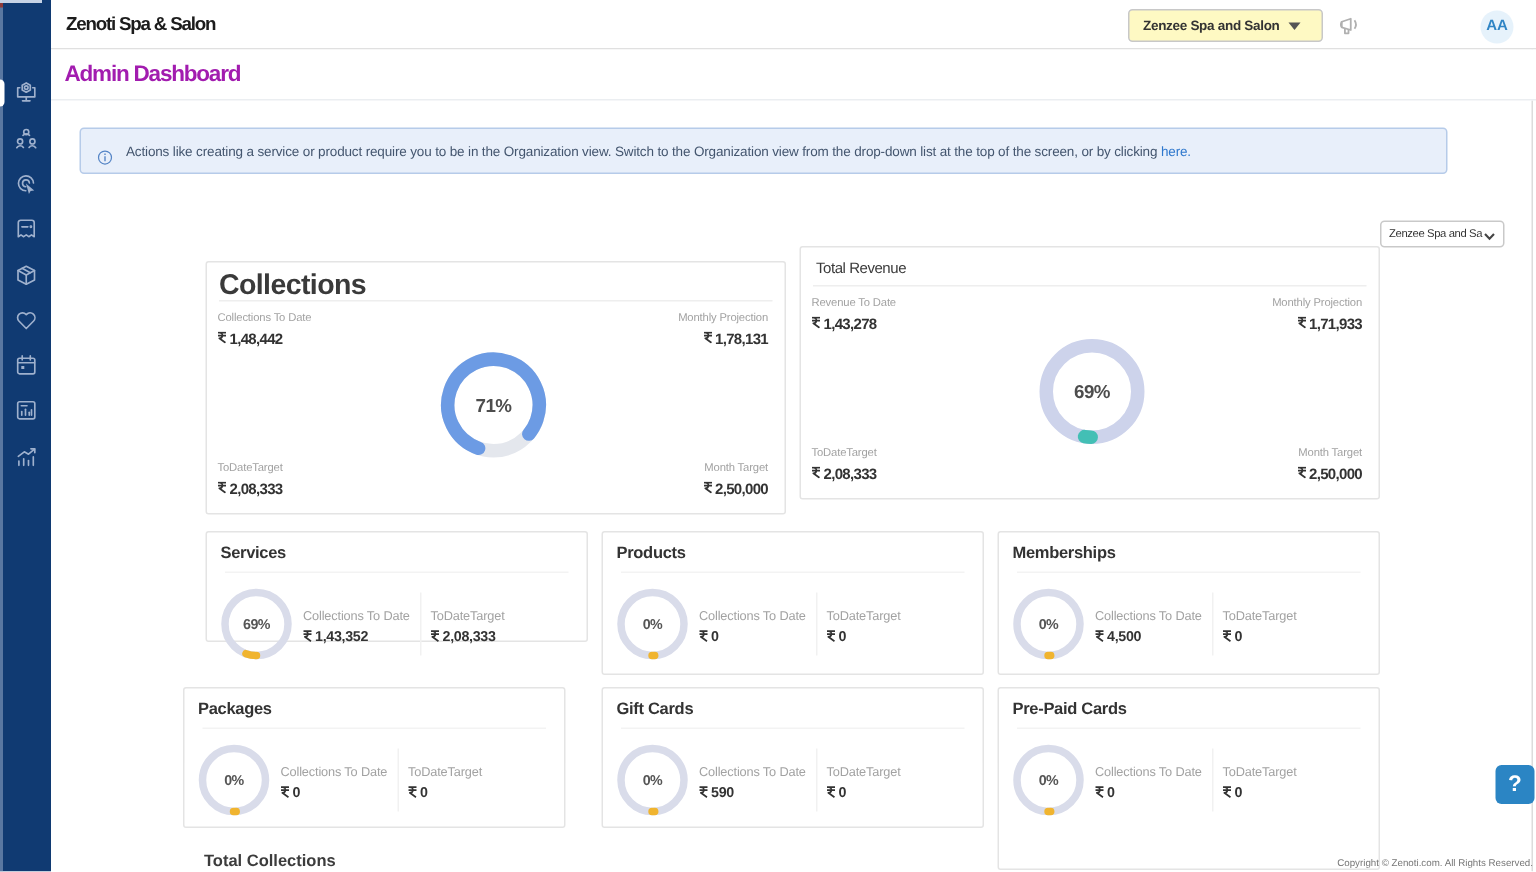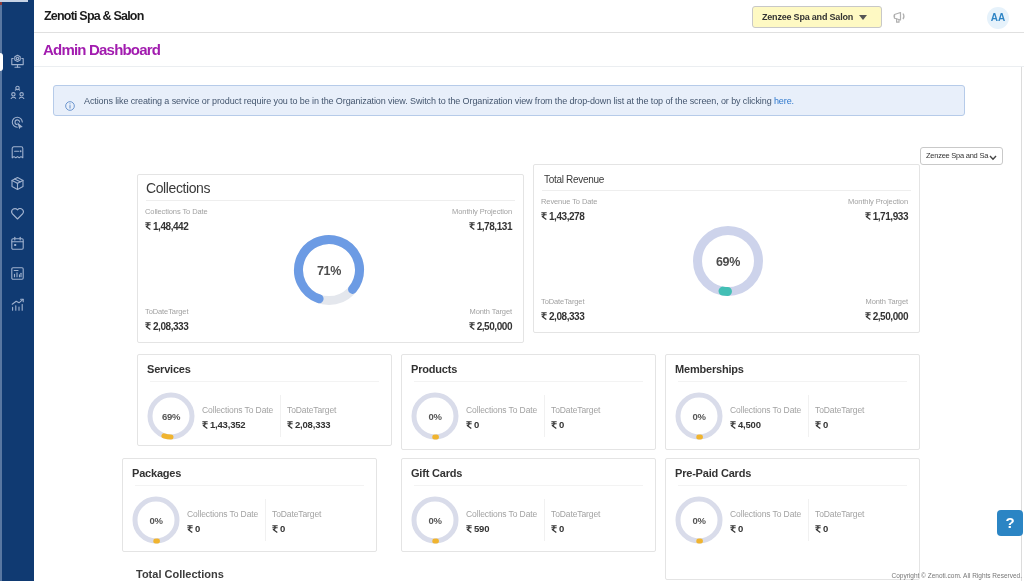--- a/index.html
+++ b/index.html
@@ -167,21 +167,21 @@
         <path d="M5.8 13.2 L5.8 8.8"></path>
         <path d="M9 13.2 L9 10"></path>
         <path d="M12.2 13.2 L12.2 7.6"></path>
     <path d="M2.2 7.2 L6.2 4.2 L9 5.8 L13 2.4"></path>
     <path d="M10.6 2.2 L13.2 2.2 L13.2 4.8"></path>
   </svg>
     </div>
 </div>
 
 <div class="card" id="c-collections" style="left:137px;top:174px;width:387px;height:169px">
-  <div class="ct" style="font-size:14px;top:4.5px;left:8px;font-weight:400;color:#3a3a3a;letter-spacing:-0.4px">Collections</div>
+  <div class="ct" style="font-size:19px;top:4.5px;left:8px;font-weight:700;color:#3a3a3a;letter-spacing:-0.4px">Collections</div>
   <div class="cdiv" style="top:25px"></div>
   <div class="lbl biglbl" style="left:7px;top:32px">Collections To Date</div>
   <div class="val bigval" style="left:7px;top:45.5px"><svg width="6" height="8" viewBox="0 0 7 9" style="vertical-align:-0.5px">
         <path d="M0.4 0.7 L6.6 0.7 M0.4 3 L6.6 3 M1.6 0.7 C4.6 0.7 4.6 5.1 1.4 5.1 L6.2 8.6" fill="none" stroke="#333" stroke-width="1.3" stroke-linejoin="round"></path>
       </svg>1,48,442</div>
   <div class="lbl biglbl" style="right:11px;top:32px">Monthly Projection</div>
   <div class="val bigval" style="right:11px;top:45.5px"><svg width="6" height="8" viewBox="0 0 7 9" style="vertical-align:-0.5px">
         <path d="M0.4 0.7 L6.6 0.7 M0.4 3 L6.6 3 M1.6 0.7 C4.6 0.7 4.6 5.1 1.4 5.1 L6.2 8.6" fill="none" stroke="#333" stroke-width="1.3" stroke-linejoin="round"></path>
       </svg>1,78,131</div>
   <div class="lbl biglbl" style="left:7px;top:132px">ToDateTarget</div>
@@ -218,21 +218,21 @@
   <div class="val bigval" style="right:11px;top:145.5px"><svg width="6" height="8" viewBox="0 0 7 9" style="vertical-align:-0.5px">
         <path d="M0.4 0.7 L6.6 0.7 M0.4 3 L6.6 3 M1.6 0.7 C4.6 0.7 4.6 5.1 1.4 5.1 L6.2 8.6" fill="none" stroke="#333" stroke-width="1.3" stroke-linejoin="round"></path>
       </svg>2,50,000</div>
   <svg class="abs" style="left:156px;top:58px" width="76" height="76" viewBox="0 0 76 76">
     <circle cx="38" cy="38" r="30.5" fill="none" stroke="#cdd3eb" stroke-width="9"></circle>
     <circle cx="38" cy="38" r="30.5" fill="none" stroke="#43bfb5" stroke-width="9" stroke-dasharray="4.5 187.14" transform="rotate(91 38 38)" stroke-linecap="round"></circle>
     <text class="pct" x="38" y="42.5">69%</text>
   </svg>
 </div>
 
-<div class="card" style="left:137px;top:354px;width:255px;height:92px">
+<div class="card" style="left:137px;top:354px;width:255px;height:74px">
   <div class="ct" style="font-size:11px;top:8px;left:9px;letter-spacing:-0.2px">Services</div>
   <div class="cdiv cdivs" style="top:26px"></div>
   <svg class="abs" style="left:9px;top:37px" width="48" height="48" viewBox="0 0 48 48">
     <circle cx="24" cy="24" r="21" fill="none" stroke="#d9dcea" stroke-width="5"></circle>
     <circle cx="24" cy="24" r="21" fill="none" stroke="#f0b42f" stroke-width="5" stroke-dasharray="7.2 124.75" transform="rotate(90 24 24)" stroke-linecap="round"></circle>
     <text class="pcts" x="24" y="27.5">69%</text>
   </svg>
   <div class="vline" style="left:142px;top:40px;height:42px"></div>
   <div class="lbl" style="left:64px;top:50px">Collections To Date</div>
   <div class="val" style="left:64px;top:64px"><svg width="6" height="8" viewBox="0 0 7 9" style="vertical-align:-0.5px">

